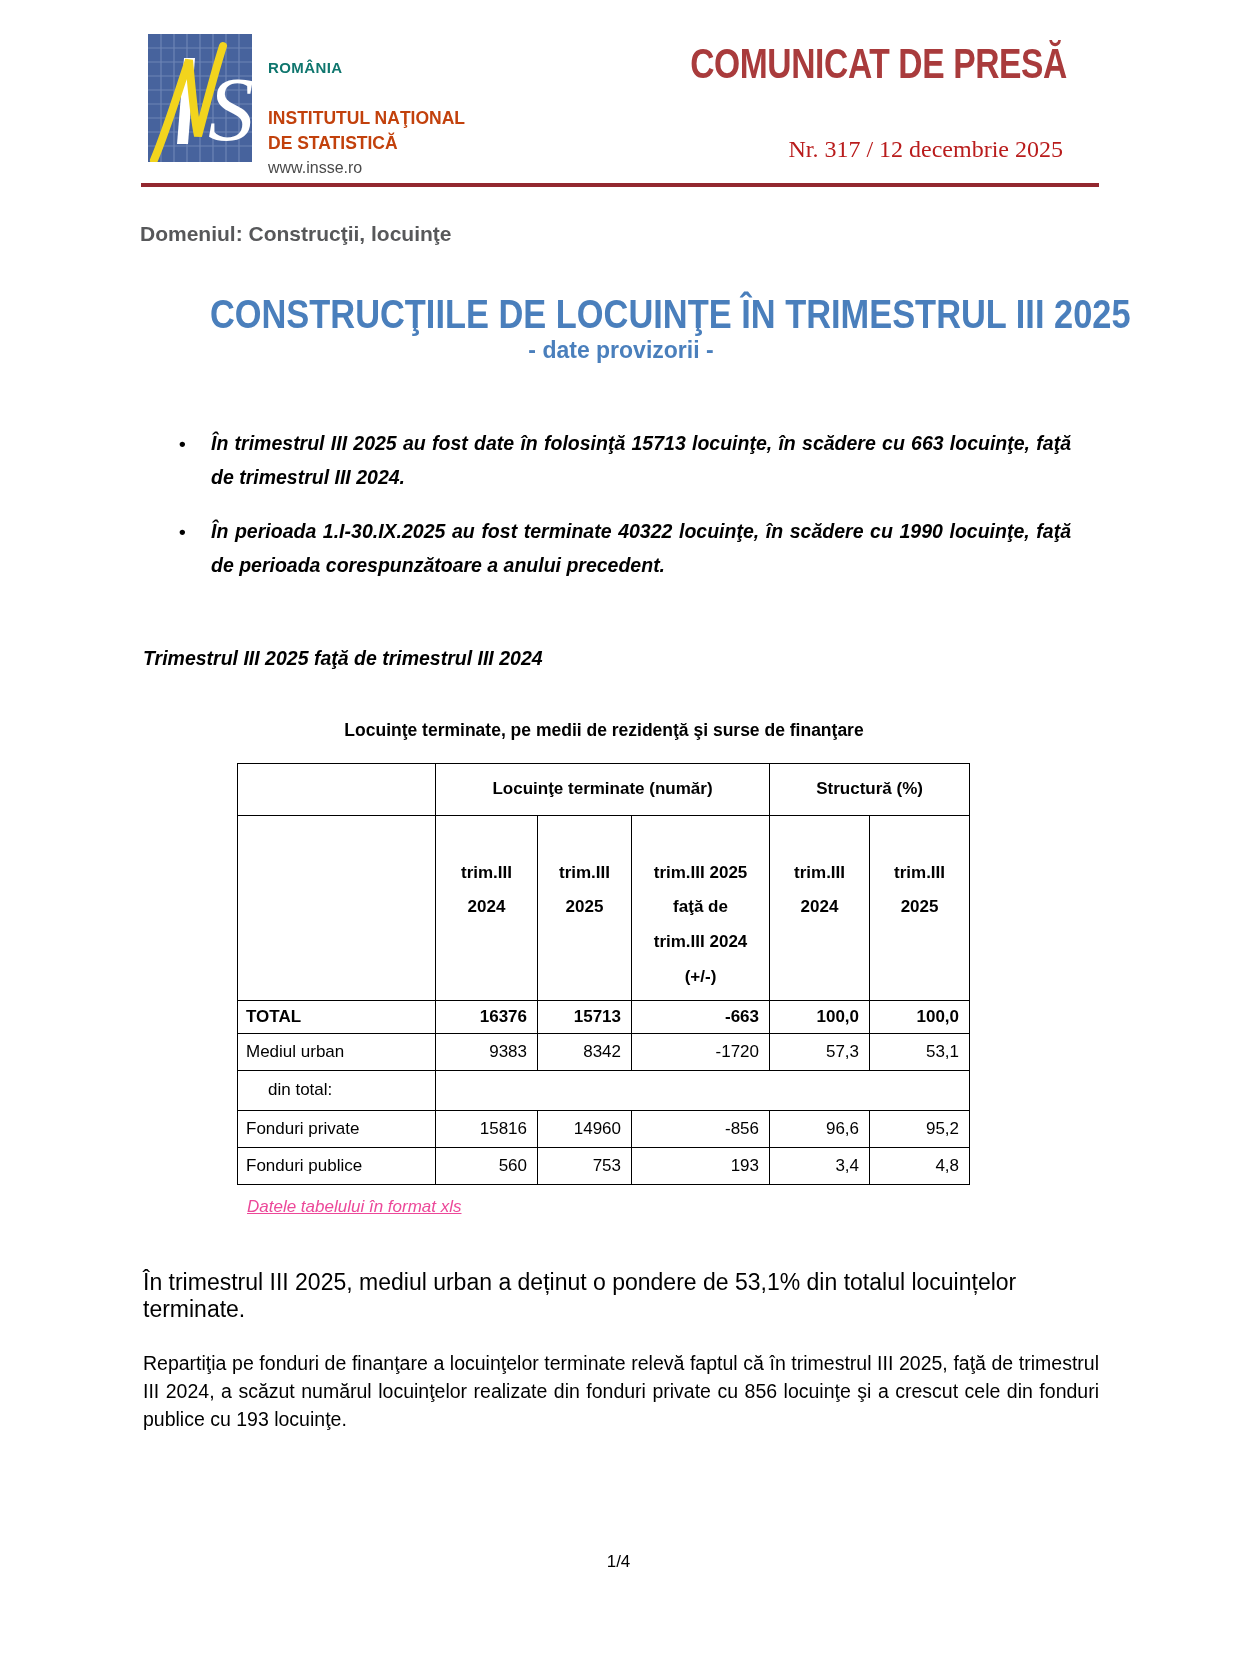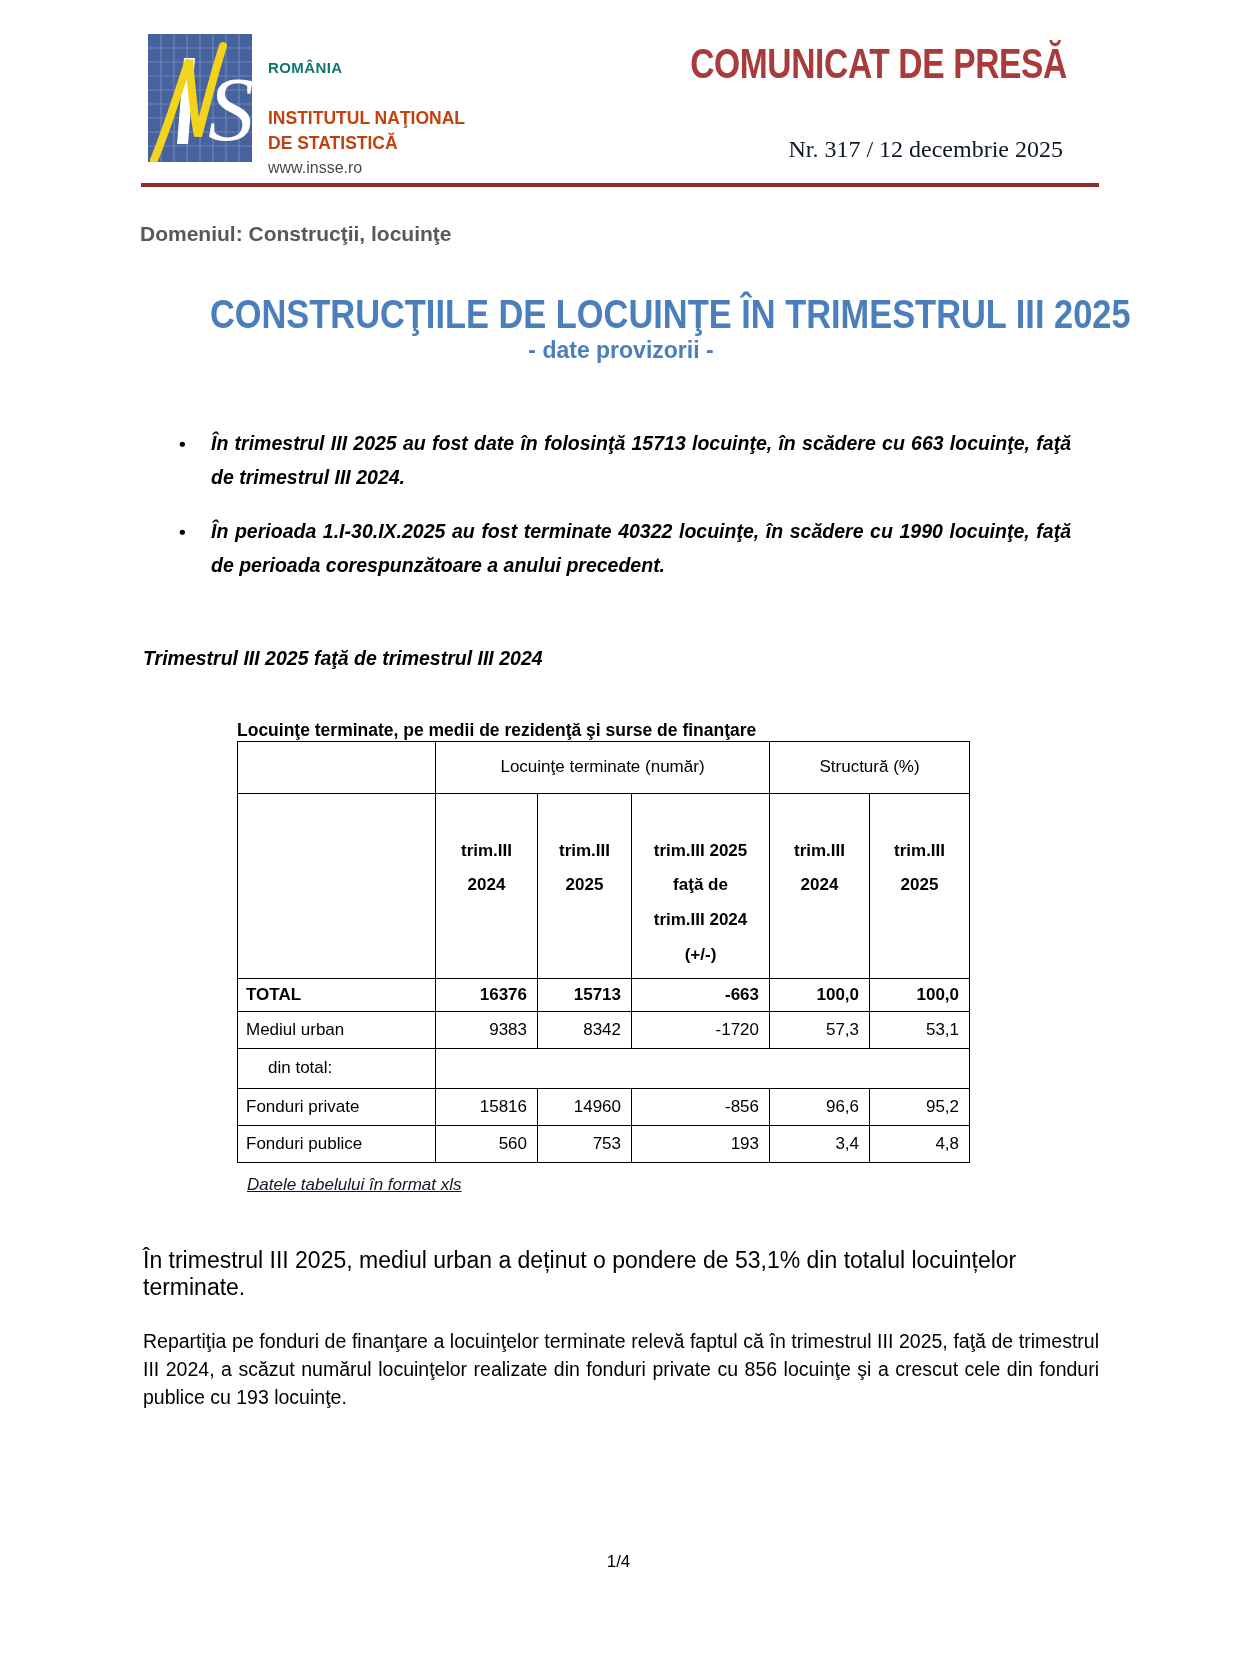--- a/index.html
+++ b/index.html
@@ -17,21 +17,21 @@
   .country { font-size:15px; font-weight:bold; color:#0f766e; letter-spacing:.4px; margin-bottom:30px;margin-top:19px; }
   .inst { font-size:17.5px; font-weight:bold; color:#c2410c; line-height:1.4; }
   .site { font-size:16px; color:#4a4a4a; margin-top:4px; }
   .comunicat {
     position:absolute; top:40px; right:170px; white-space:nowrap;
     font-size:42px; font-weight:bold; color:#A93B3C;
     transform:scaleX(.8); transform-origin:100% 50%; letter-spacing:-.5px;
   }
   .nr-date {
     position:absolute; top:136px; right:174px;
-    font-family:"Liberation Serif", serif; font-size:24px; color:#0f172a;
+    font-family:"Liberation Serif", serif; font-size:24px; color:#b91c1c;
   }
   .red-line { position:absolute; top:183px; left:141px; width:958px; height:4px; background:#93282F; }
   .domain-label { position:absolute; top:194px; left:140px; font-size:21px; font-weight:bold; color:#57585A;margin-top:28px; }
   
   .main { position:absolute; top:292px; left:143px; width:956px; }
   .doc-title {
     text-align:center; color:#4A7FBC; font-weight:bold; font-size:40px;
     white-space:nowrap; transform:scaleX(.86); transform-origin:50% 50%;
   }
   .doc-subtitle { text-align:center; color:#4A7FBC; font-weight:bold; font-size:23px; }
@@ -39,36 +39,36 @@
   .bullet-item {
     display:flex; gap:22px; margin-bottom:20px;
     font-weight:bold; font-style:italic; font-size:19.5px; line-height:1.75;
   }
   .bullet-marker { flex:0 0 10px; font-style:normal; }
   .bullet-marker::before { content:"•"; font-size:19px; }
   .bullet-text { text-align:justify; }
   .section-heading { margin-top:64px; font-weight:bold; font-style:italic; font-size:19.5px; }
   
   .table-wrap { margin-top:50px; margin-left:94px; width:734px; }
-  .table-title { font-weight:bold; font-size:17.5px; margin-bottom:0; }
+  .table-title { text-align:center; font-weight:bold; font-size:17.5px; margin-bottom:22px; }
   table { border-collapse:collapse; width:732px; table-layout:fixed; font-size:17px; }
   th, td { border:1px solid #000; }
-  tr.grp-row th { height:52px; font-weight:normal; text-align:center; vertical-align:middle; }
+  tr.grp-row th { height:52px; font-weight:bold; text-align:center; vertical-align:middle; }
   tr.colh-row th { height:185px; font-weight:bold; text-align:center; vertical-align:top; padding-top:40px; }
   tr.colh-row th span { display:block; line-height:2.05; }
   tbody td { padding:5px 10px;margin-top:16px; }
   td.lbl { text-align:left; padding-left:8px; }
   td.lbl.indent { padding-left:30px; }
   td.num { text-align:right; }
   tr.total-row td { font-weight:bold; height:33px; }
   tr.body-row td { height:37px; }
   tr.dintotal-row td { height:40px; }
   .xls-link {
     display:inline-block; margin-top:12px; margin-left:104px;
-    font-style:italic; font-size:17px; color:#0f172a;
+    font-style:italic; font-size:17px; color:#ec4899;
     text-decoration:underline; cursor:pointer;
   }
   
   .para1 { margin-top:52px; font-size:23px; }
   .para2 { margin-top:26px; font-size:19.5px; line-height:1.45; text-align:justify; }
   .footer { position:absolute; left:0; top:1552px; width:1237px; text-align:center; font-size:17px; }
 </style>
 </head>
 <body>
 

